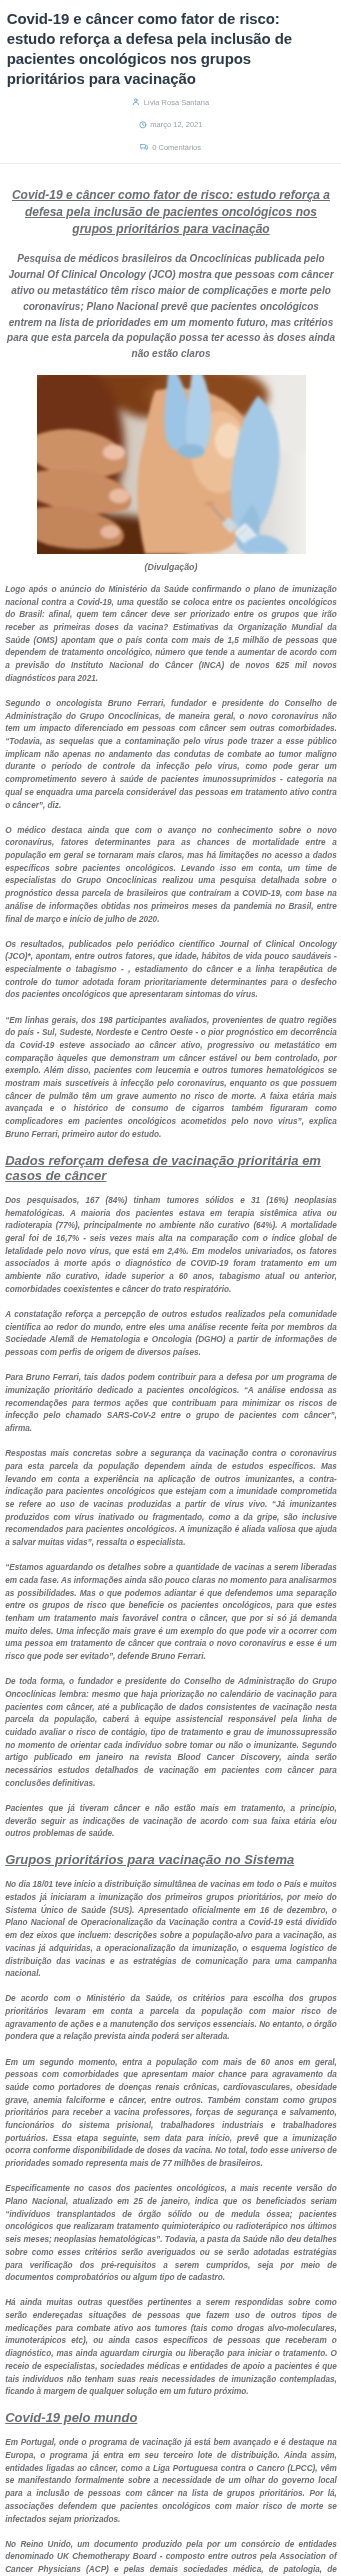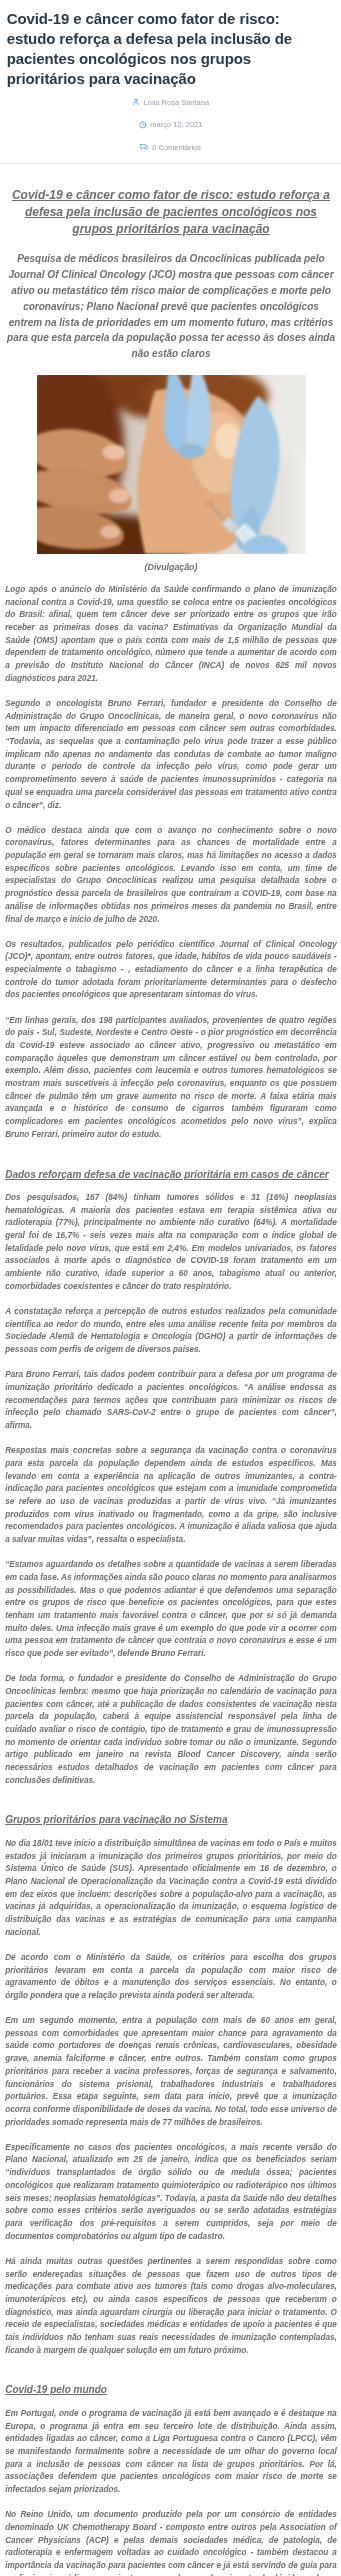--- a/index.html
+++ b/index.html
@@ -66,22 +66,22 @@
   figure svg { display: block; }
   figcaption { margin-top: 7.2px; font-size: 8.8px; color: #6d6e71; }
 
   p.body {
     margin-top: 12.4px;
     font-size: 8.2px;
     line-height: 1.55;
     text-align: justify;
   }
   h3.sub {
-    margin-top: 27px;
-    font-size: 10px;
+    margin-top: 11px;
+    font-size: 13px;
     font-weight: 700;
     font-style: italic;
     color: #6d6e71;
     text-decoration: underline;
   }
 </style>
 </head>
 <body>
 
 <div class="page">
@@ -216,25 +216,26 @@
     <p class="body">“Em linhas gerais, dos 198 participantes avaliados, provenientes de quatro regiões do país - Sul, Sudeste, Nordeste e Centro Oeste - o pior prognóstico em decorrência da Covid-19 esteve associado ao câncer ativo, progressivo ou metastático em comparação àqueles que demonstram um câncer estável ou bem controlado, por exemplo. Além disso, pacientes com leucemia e outros tumores hematológicos se mostram mais suscetíveis à infecção pelo coronavírus, enquanto os que possuem câncer de pulmão têm um grave aumento no risco de morte. A faixa etária mais avançada e o histórico de consumo de cigarros também figuraram como complicadores em pacientes oncológicos acometidos pelo novo vírus”, explica Bruno Ferrari, primeiro autor do estudo.</p>
 
     <h3 class="sub">Dados reforçam defesa de vacinação prioritária em casos de câncer</h3>
 
     <p class="body">Dos pesquisados, 167 (84%) tinham tumores sólidos e 31 (16%) neoplasias hematológicas. A maioria dos pacientes estava em terapia sistêmica ativa ou radioterapia (77%), principalmente no ambiente não curativo (64%). A mortalidade geral foi de 16,7% - seis vezes mais alta na comparação com o índice global de letalidade pelo novo vírus, que está em 2,4%. Em modelos univariados, os fatores associados à morte após o diagnóstico de COVID-19 foram tratamento em um ambiente não curativo, idade superior a 60 anos, tabagismo atual ou anterior, comorbidades coexistentes e câncer do trato respiratório.</p>
     <p class="body">A constatação reforça a percepção de outros estudos realizados pela comunidade científica ao redor do mundo, entre eles uma análise recente feita por membros da Sociedade Alemã de Hematologia e Oncologia (DGHO) a partir de informações de pessoas com perfis de origem de diversos países.</p>
     <p class="body">Para Bruno Ferrari, tais dados podem contribuir para a defesa por um programa de imunização prioritário dedicado a pacientes oncológicos. “A análise endossa as recomendações para termos ações que contribuam para minimizar os riscos de infecção pelo chamado SARS-CoV-2 entre o grupo de pacientes com câncer”, afirma.</p>
     <p class="body">Respostas mais concretas sobre a segurança da vacinação contra o coronavírus para esta parcela da população dependem ainda de estudos específicos. Mas levando em conta a experiência na aplicação de outros imunizantes, a contra-indicação para pacientes oncológicos que estejam com a imunidade comprometida se refere ao uso de vacinas produzidas a partir de vírus vivo. “Já imunizantes produzidos com vírus inativado ou fragmentado, como a da gripe, são inclusive recomendados para pacientes oncológicos. A imunização é aliada valiosa que ajuda a salvar muitas vidas”, ressalta o especialista.</p>
     <p class="body">“Estamos aguardando os detalhes sobre a quantidade de vacinas a serem liberadas em cada fase. As informações ainda são pouco claras no momento para analisarmos as possibilidades. Mas o que podemos adiantar é que defendemos uma separação entre os grupos de risco que beneficie os pacientes oncológicos, para que estes tenham um tratamento mais favorável contra o câncer, que por si só já demanda muito deles. Uma infecção mais grave é um exemplo do que pode vir a ocorrer com uma pessoa em tratamento de câncer que contraia o novo coronavírus e esse é um risco que pode ser evitado”, defende Bruno Ferrari.</p>
     <p class="body">De toda forma, o fundador e presidente do Conselho de Administração do Grupo Oncoclínicas lembra: mesmo que haja priorização no calendário de vacinação para pacientes com câncer, até a publicação de dados consistentes de vacinação nesta parcela da população, caberá à equipe assistencial responsável pela linha de cuidado avaliar o risco de contágio, tipo de tratamento e grau de imunossupressão no momento de orientar cada indivíduo sobre tomar ou não o imunizante. Segundo artigo publicado em janeiro na revista Blood Cancer Discovery, ainda serão necessários estudos detalhados de vacinação em pacientes com câncer para conclusões definitivas.</p>
+    <p class="body">Pacientes que já tiveram câncer e não estão mais em tratamento, a princípio, deverão seguir as indicações de vacinação de acordo com sua faixa etária e/ou outros problemas de saúde.</p>
 
     <h3 class="sub">Grupos prioritários para vacinação no Sistema</h3>
 
     <p class="body">No dia 18/01 teve início a distribuição simultânea de vacinas em todo o País e muitos estados já iniciaram a imunização dos primeiros grupos prioritários, por meio do Sistema Único de Saúde (SUS). Apresentado oficialmente em 16 de dezembro, o Plano Nacional de Operacionalização da Vacinação contra a Covid-19 está dividido em dez eixos que incluem: descrições sobre a população-alvo para a vacinação, as vacinas já adquiridas, a operacionalização da imunização, o esquema logístico de distribuição das vacinas e as estratégias de comunicação para uma campanha nacional.</p>
-    <p class="body">De acordo com o Ministério da Saúde, os critérios para escolha dos grupos prioritários levaram em conta a parcela da população com maior risco de agravamento de óbitos e a manutenção dos serviços essenciais. No entanto, o órgão pondera que a relação prevista ainda poderá ser alterada.</p>
+    <p class="body">De acordo com o Ministério da Saúde, os critérios para escolha dos grupos prioritários levaram em conta a parcela da população com maior risco de agravamento de ações e a manutenção dos serviços essenciais. No entanto, o órgão pondera que a relação prevista ainda poderá ser alterada.</p>
     <p class="body">Em um segundo momento, entra a população com mais de 60 anos em geral, pessoas com comorbidades que apresentam maior chance para agravamento da saúde como portadores de doenças renais crônicas, cardiovasculares, obesidade grave, anemia falciforme e câncer, entre outros. Também constam como grupos prioritários para receber a vacina professores, forças de segurança e salvamento, funcionários do sistema prisional, trabalhadores industriais e trabalhadores portuários. Essa etapa seguinte, sem data para início, prevê que a imunização ocorra conforme disponibilidade de doses da vacina. No total, todo esse universo de prioridades somado representa mais de 77 milhões de brasileiros.</p>
     <p class="body">Especificamente no casos dos pacientes oncológicos, a mais recente versão do Plano Nacional, atualizado em 25 de janeiro, indica que os beneficiados seriam “indivíduos transplantados de órgão sólido ou de medula óssea; pacientes oncológicos que realizaram tratamento quimioterápico ou radioterápico nos últimos seis meses; neoplasias hematológicas”. Todavia, a pasta da Saúde não deu detalhes sobre como esses critérios serão averiguados ou se serão adotadas estratégias para verificação dos pré-requisitos a serem cumpridos, seja por meio de documentos comprobatórios ou algum tipo de cadastro.</p>
     <p class="body">Há ainda muitas outras questões pertinentes a serem respondidas sobre como serão endereçadas situações de pessoas que fazem uso de outros tipos de medicações para combate ativo aos tumores (tais como drogas alvo-moleculares, imunoterápicos etc), ou ainda casos específicos de pessoas que receberam o diagnóstico, mas ainda aguardam cirurgia ou liberação para iniciar o tratamento. O receio de especialistas, sociedades médicas e entidades de apoio a pacientes é que tais indivíduos não tenham suas reais necessidades de imunização contempladas, ficando à margem de qualquer solução em um futuro próximo.</p>
 
     <h3 class="sub">Covid-19 pelo mundo</h3>
 
     <p class="body">Em Portugal, onde o programa de vacinação já está bem avançado e é destaque na Europa, o programa já entra em seu terceiro lote de distribuição. Ainda assim, entidades ligadas ao câncer, como a Liga Portuguesa contra o Cancro (LPCC), vêm se manifestando formalmente sobre a necessidade de um olhar do governo local para a inclusão de pessoas com câncer na lista de grupos prioritários. Por lá, associações defendem que pacientes oncológicos com maior risco de morte se infectados sejam priorizados.</p>
     <p class="body">No Reino Unido, um documento produzido pela por um consórcio de entidades denominado UK Chemotherapy Board - composto entre outros pela Association of Cancer Physicians (ACP) e pelas demais sociedades médica, de patologia, de radioterapia e enfermagem voltadas ao cuidado oncológico - também destacou a importância da vacinação para pacientes com câncer e já está servindo de guia para profissionais médicos e pacientes em geral no esclarecimento de dúvidas sobre a imunização nestes casos.</p>
 
   </article>

